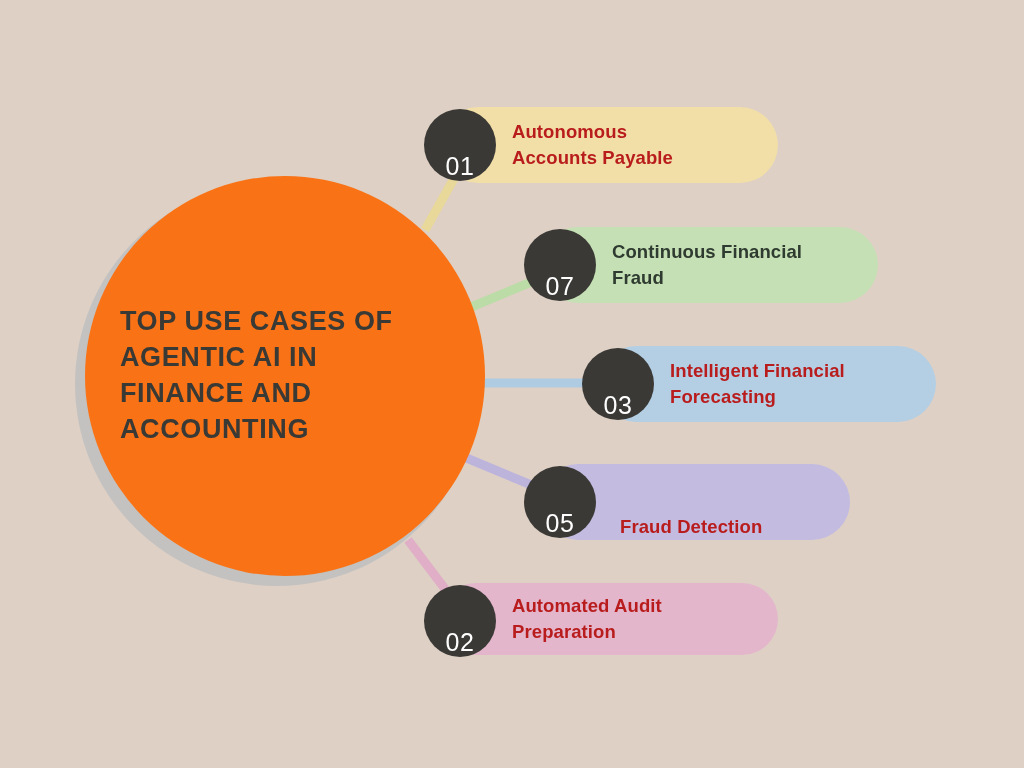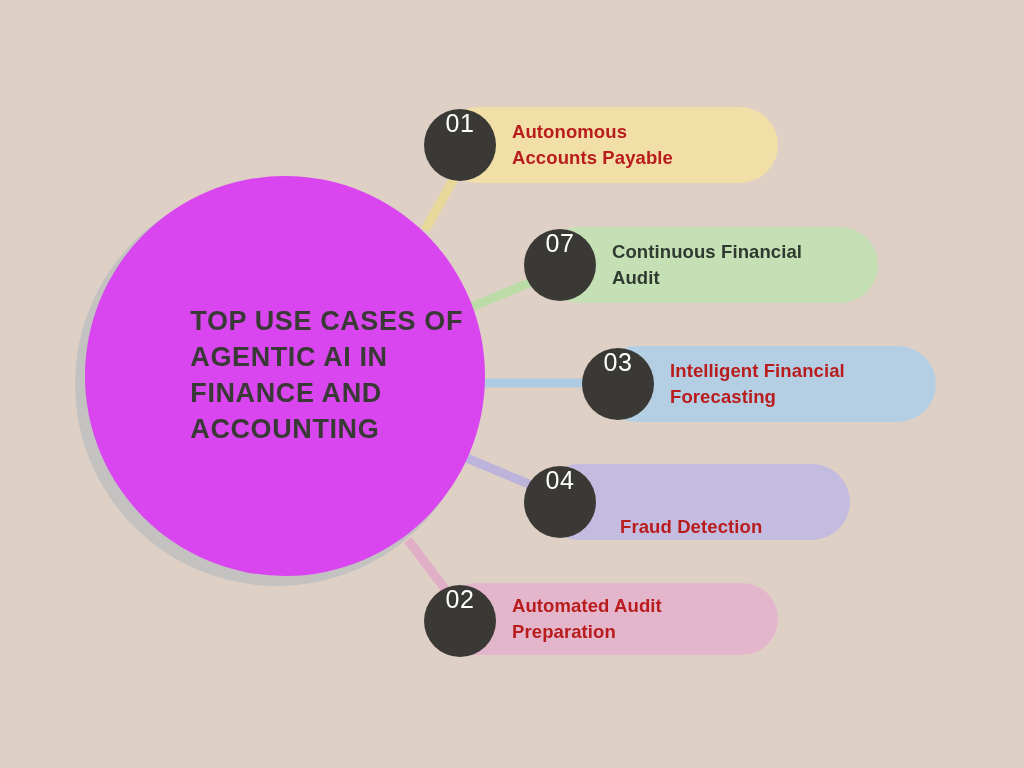--- a/index.html
+++ b/index.html
@@ -35,24 +35,24 @@
     border-radius: 50%;
     background: #c3c2c1;
   }
   .hub {
     position: absolute;
     left: 85px;
     top: 176px;
     width: 400px;
     height: 400px;
     border-radius: 50%;
-    background: #d946ef;
+    background: #f97316;
     display: flex;
     align-items: center;
-    justify-content: flex-end;
+    justify-content: flex-start;
   }
   .hub-title {
     margin: 0;
     padding: 0 22px 0 35px;
     font-size: 27px;
     line-height: 1.33;
     font-weight: bold;
     letter-spacing: 0.6px;
     color: #393936;
     text-transform: uppercase;
@@ -76,21 +76,21 @@
     white-space: pre-line;
   }
   .pill.green .pill-text { color: #2f3b30; }
   .badge {
     position: absolute;
     width: 72px;
     height: 72px;
     border-radius: 50%;
     background: #3a3936;
     display: flex;
-    align-items: flex-start;
+    align-items: flex-end;
     justify-content: center;
     z-index: 5;
   }
   .badge-num {
     font-size: 25px;
     font-weight: normal;
     letter-spacing: 0.5px;
     color: #ffffff;
   }
 </style>
@@ -122,21 +122,21 @@
 Accounts Payable</span>
     </div>
     <div class="badge" style="left:424px; top:109px;">
       <span class="badge-num">01</span>
     </div>
   </div>
 
   <div class="branch">
     <div class="pill green" style="left:540px; top:227px; width:338px; height:76px; background:#C5E0B4; padding-left:72px; box-sizing:border-box;">
       <span class="pill-text">Continuous Financial
-Audit</span>
+Fraud</span>
     </div>
     <div class="badge" style="left:524px; top:229px;">
       <span class="badge-num">07</span>
     </div>
   </div>
 
   <div class="branch">
     <div class="pill" style="left:598px; top:346px; width:338px; height:76px; background:#B4CFE4; padding-left:72px; box-sizing:border-box;">
       <span class="pill-text">Intelligent Financial
 Forecasting</span>
@@ -144,21 +144,21 @@
     <div class="badge" style="left:582px; top:348px;">
       <span class="badge-num">03</span>
     </div>
   </div>
 
   <div class="branch">
     <div class="pill" style="left:540px; top:464px; width:310px; height:76px; background:#C4BCE0; padding-left:80px; box-sizing:border-box;align-items:flex-end;">
       <span class="pill-text">Fraud Detection</span>
     </div>
     <div class="badge" style="left:524px; top:466px;">
-      <span class="badge-num">04</span>
+      <span class="badge-num">05</span>
     </div>
   </div>
 
   <div class="branch">
     <div class="pill" style="left:440px; top:583px; width:338px; height:72px; background:#E3B6CC; padding-left:72px; box-sizing:border-box;">
       <span class="pill-text">Automated Audit
 Preparation</span>
     </div>
     <div class="badge" style="left:424px; top:585px;">
       <span class="badge-num">02</span>

